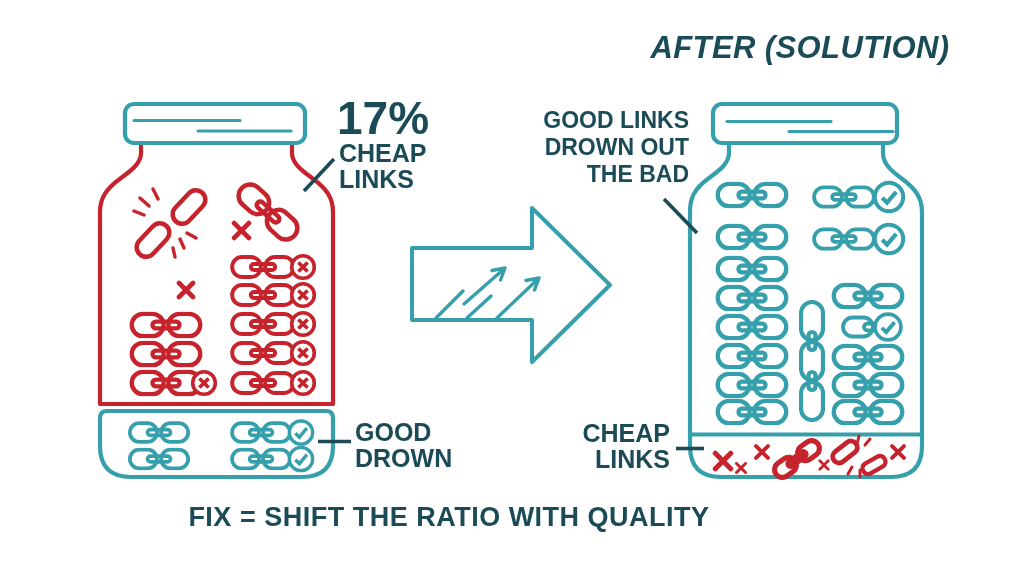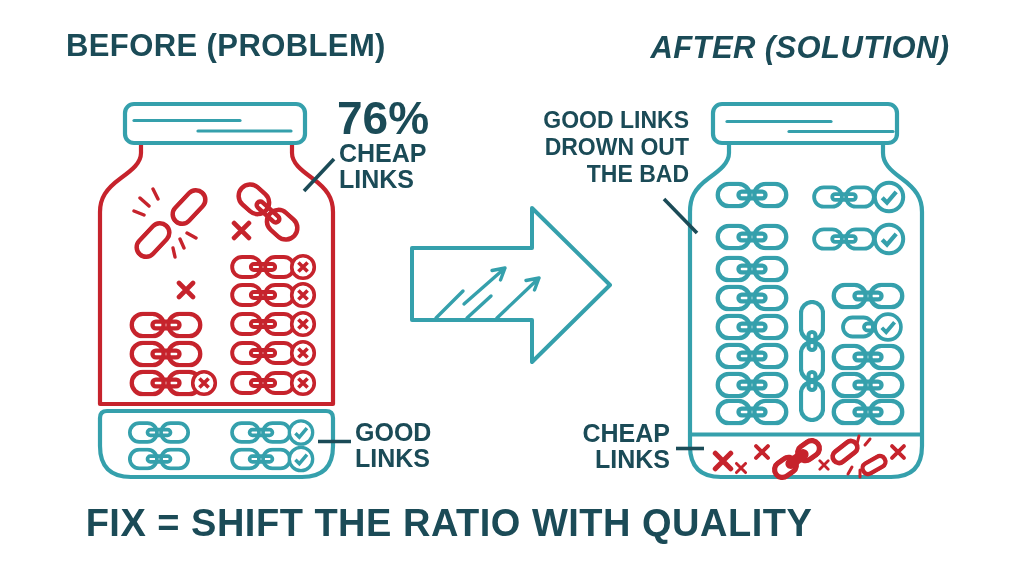--- a/index.html
+++ b/index.html
@@ -16,21 +16,21 @@
     -webkit-font-smoothing:antialiased;
   }
   .t-title{font-size:31px;letter-spacing:.4px;line-height:1.05;}
   .t-title-after{left:640px;top:32px;width:320px;text-align:center;font-style:italic;}
   .t-title-before{left:66px;top:30px;}
   .t-pct{left:337px;top:95px;font-size:46px;line-height:1;}
   .t-cheap-before{left:339px;top:140px;font-size:25px;line-height:26px;}
   .t-good-before{left:355px;top:419px;font-size:25px;line-height:26px;}
   .t-drown{left:519px;top:107px;width:170px;text-align:right;font-size:23px;line-height:27px;}
   .t-cheap-after{left:550px;top:420px;width:120px;text-align:right;font-size:25px;line-height:26px;}
-  .t-footer{left:0;top:502px;width:898px;text-align:center;font-size:38px;letter-spacing:.5px;}
+  .t-footer{left:0;top:502px;width:898px;text-align:center;font-size:27px;letter-spacing:.5px;}
   .st-teal{stroke:var(--teal);}
   .st-red{stroke:var(--red);}
   .st-dark{stroke:var(--dark);}
 </style>
 </head>
 <body>
 
 <div class="canvas">
 
 <svg width="1024" height="572" viewBox="0 0 1024 572">
@@ -196,28 +196,27 @@
   </g>
 
   <g class="st-dark" stroke-width="3.6">
     <line x1="304" y1="191" x2="334" y2="159"></line>
     <line x1="318" y1="441.5" x2="351" y2="441.5"></line>
     <line x1="664" y1="199" x2="697" y2="233"></line>
     <line x1="676" y1="448.5" x2="704" y2="448.5"></line>
   </g>
 </svg>
 
-  <div class="lbl t-title t-title-before">BEFORE (PROBLEM)</div>
   <div class="lbl t-title t-title-after">AFTER (SOLUTION)</div>
 
-  <div class="lbl t-pct">76%</div>
+  <div class="lbl t-pct">17%</div>
   <div class="lbl t-cheap-before">CHEAP
 LINKS</div>
   <div class="lbl t-good-before">GOOD
-LINKS</div>
+DROWN</div>
 
   <div class="lbl t-drown">GOOD LINKS
 DROWN OUT
 THE BAD</div>
   <div class="lbl t-cheap-after">CHEAP
 LINKS</div>
 
   <div class="lbl t-footer">FIX = SHIFT THE RATIO WITH QUALITY</div>
 </div>
 

